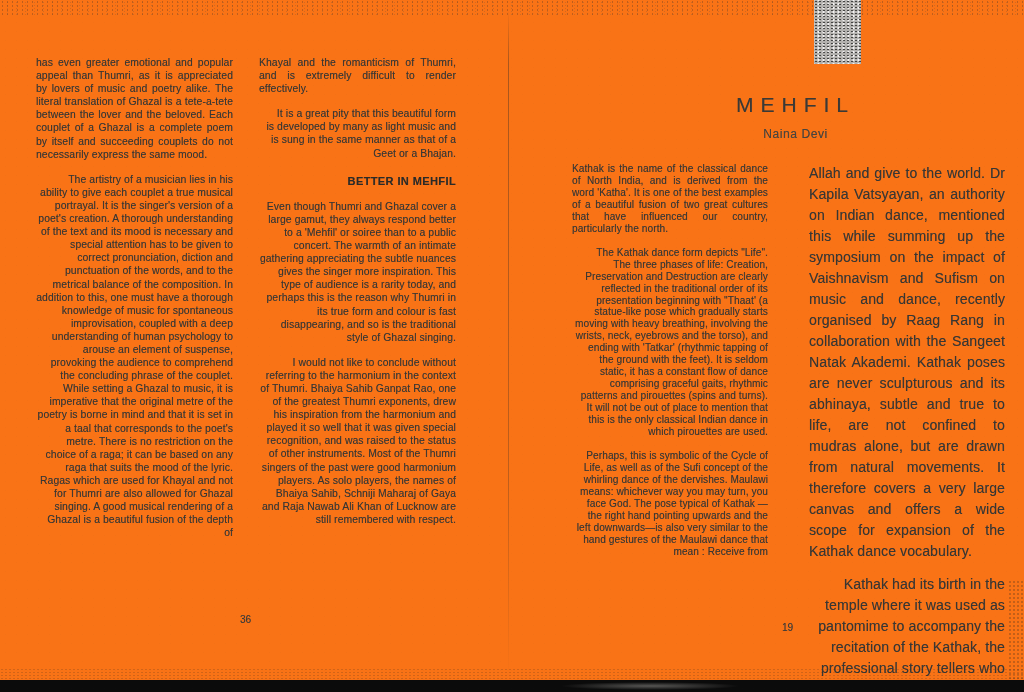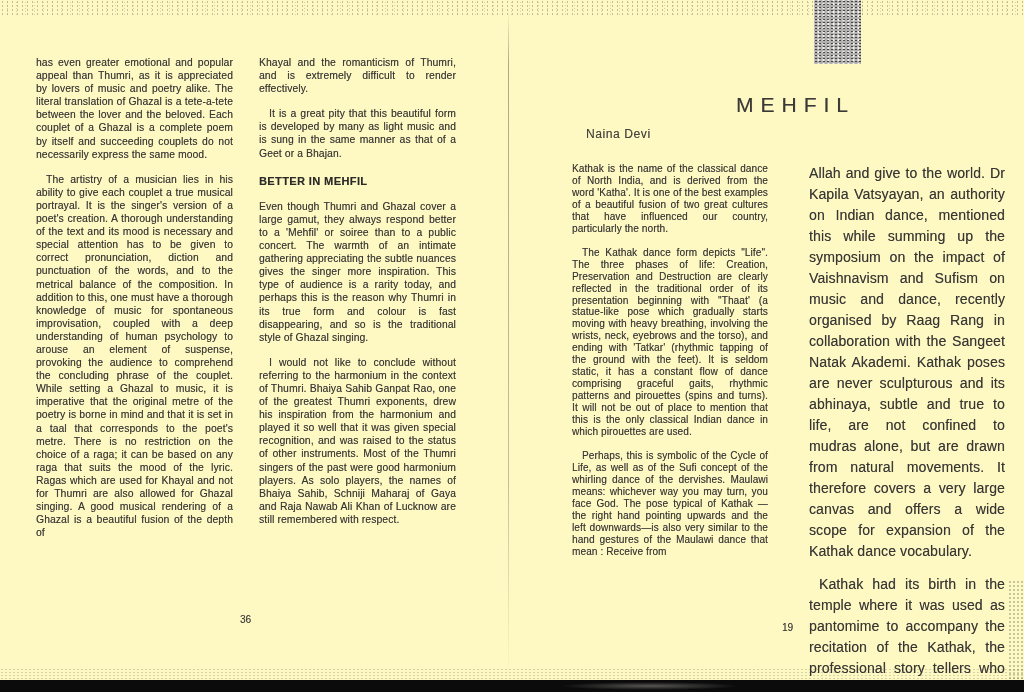--- a/index.html
+++ b/index.html
@@ -7,21 +7,21 @@
     padding: 0;
     width: 1024px;
     height: 692px;
     overflow: hidden;
     background: #1a1a1a;
   }
   .scan {
     position: relative;
     width: 1024px;
     height: 692px;
-    background: #fef9c3;
+    background: #f97316;
     overflow: hidden;
     font-family: "Liberation Sans", sans-serif;
     color: #343230;
   }
   
   .noise-top {
     position: absolute;
     left: 0; top: 0;
     width: 1024px; height: 16px;
     background-image:
@@ -99,21 +99,21 @@
     position: absolute;
     width: 197px;
     text-align: justify;
     font-size: 10.3px;
     line-height: 13.1px;
     letter-spacing: .12px;
     color: #383633;
     text-shadow: .2px .2px .35px rgba(70,68,64,.55);
   }
   .col p { margin: 0; }
-  .col p + p { margin-top: 12px; }
+  .col p + p { margin-top: 12px; text-align: right; }
   .col p.indent { text-indent: 10px; }
 
   #l-col1 { left: 36px;  top: 56px; }
   #l-col2 { left: 259px; top: 56px; }
   #r-col1 { left: 572px; top: 163px; width: 196px; font-size: 10px; line-height: 11.95px; }
   #r-col2 { left: 809px; top: 163px; width: 196px; font-size: 14px; line-height: 21px; }
 
   .section-heading {
     font-weight: bold;
     font-size: 11px;
@@ -133,20 +133,21 @@
     font-size: 21px;
     font-weight: 400;
     letter-spacing: 7px;
     color: #3b3936;
     text-shadow: .3px .3px .4px rgba(70,68,64,.5);
   }
   .article-byline {
     position: absolute;
     left: 586px; top: 127px;
     width: 419px;
+    text-align: center;
     font-size: 12px;
     letter-spacing: .6px;
     color: #47443f;
     text-shadow: .2px .2px .3px rgba(70,68,64,.5);
   }
   .page-number {
     position: absolute;
     font-size: 10px;
     color: #3c3a38;
     text-shadow: .2px .2px .3px rgba(70,68,64,.5);

